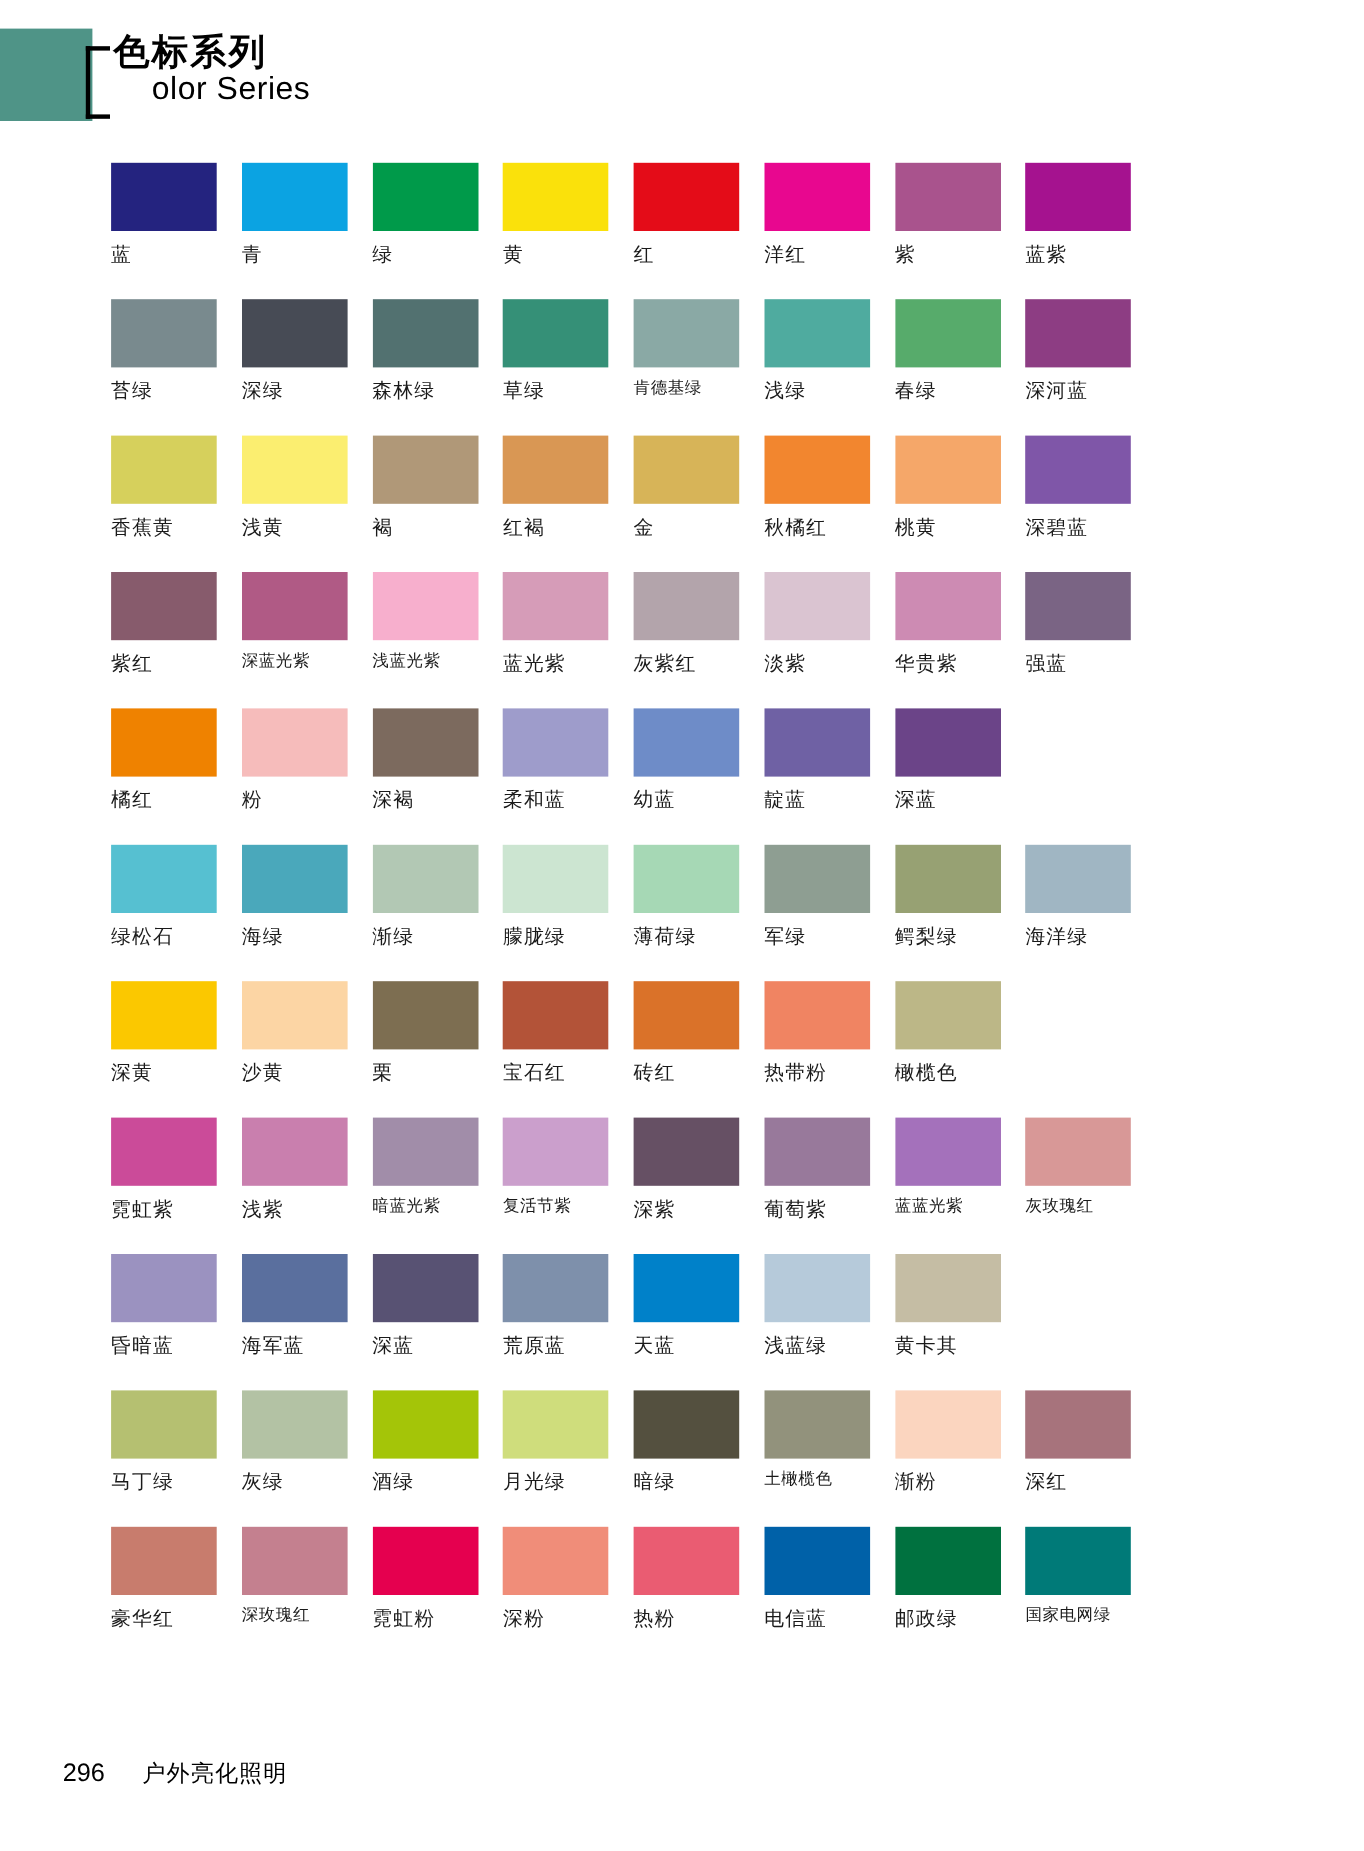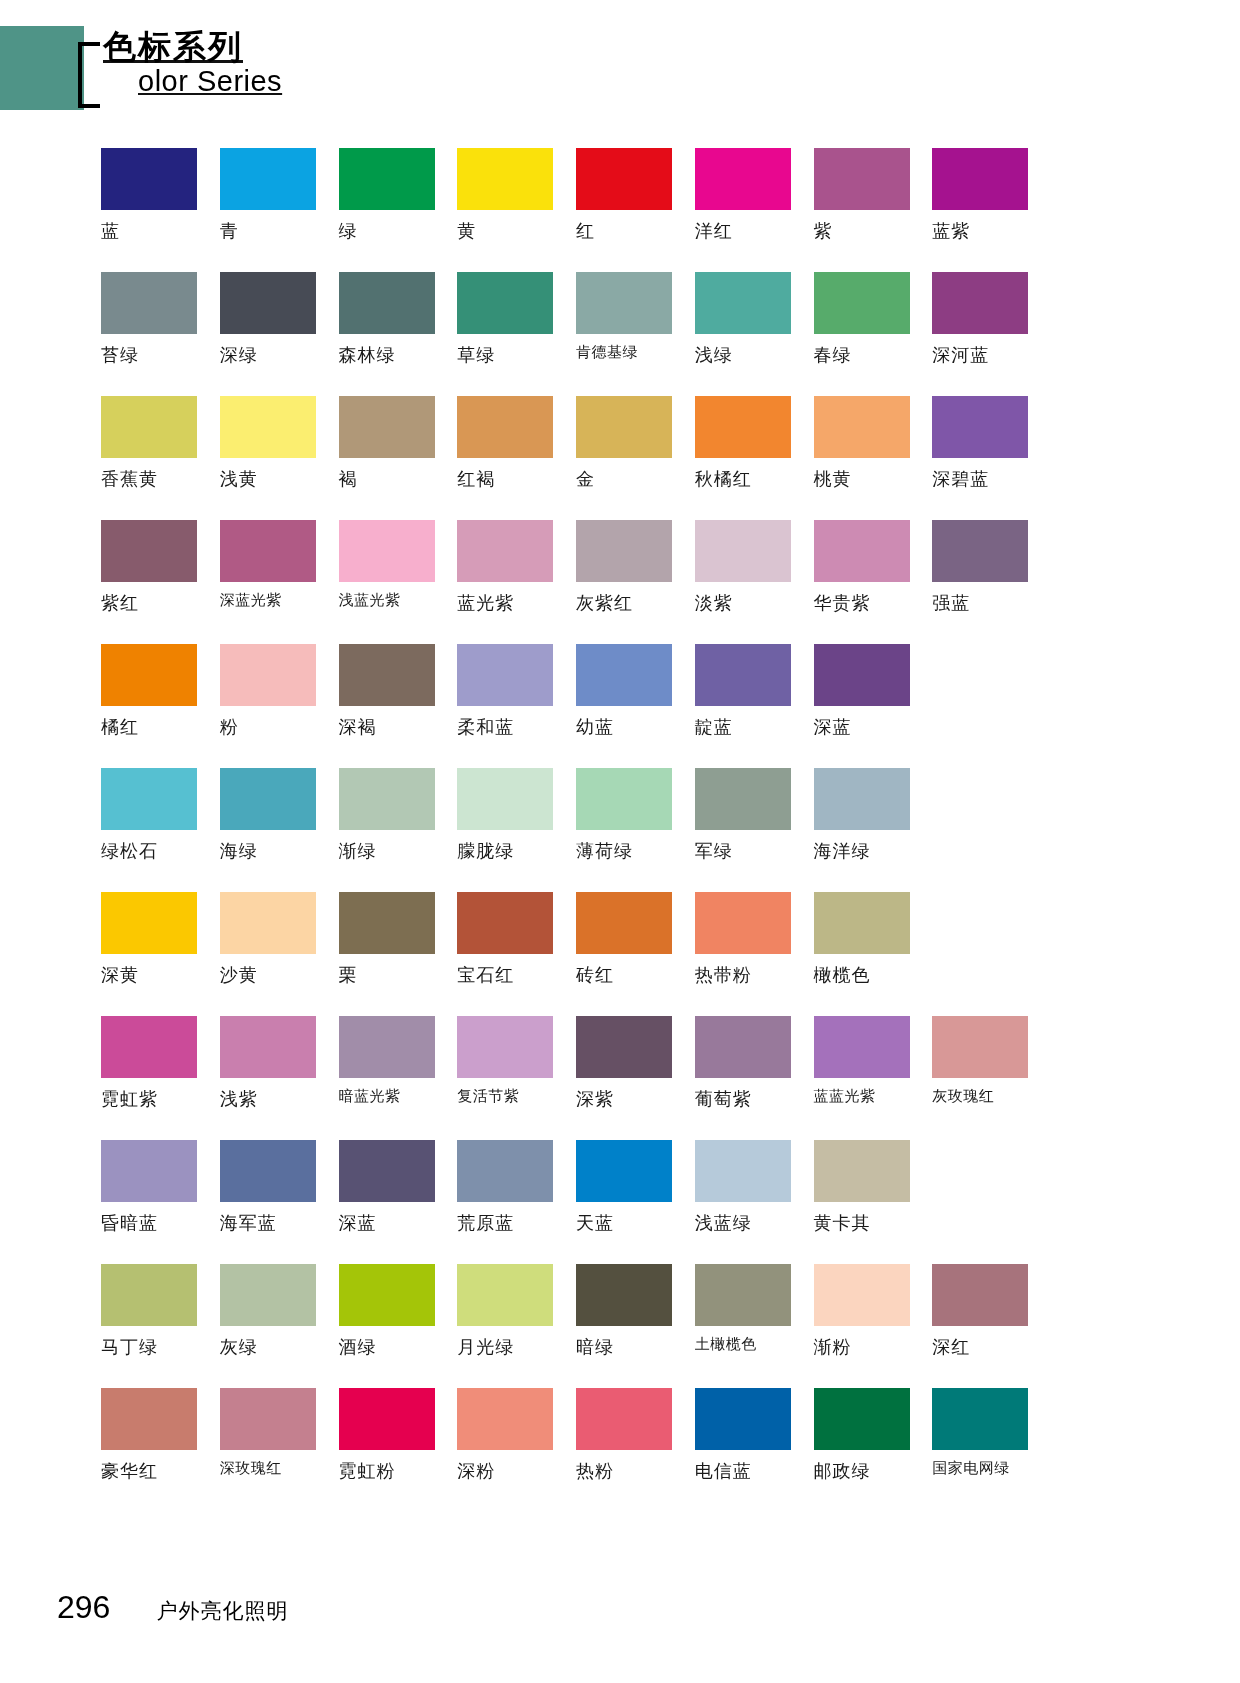--- a/index.html
+++ b/index.html
@@ -43,21 +43,20 @@
     margin-right: 3px;
     border: 4px solid #000000;
     border-right: none;
     box-sizing: border-box;
     flex: none;
   }
   .header-titles {
     display: flex;
     flex-direction: column;
     line-height: 1;
-    text-decoration: underline;
   }
   .title-cn {
     font-size: 33px;
     font-weight: bold;
     letter-spacing: 2px;
     color: #000000;
     font-family: "DejaVu Sans", "Liberation Sans", sans-serif;
     margin-bottom: 4px;
   }
   .title-en {
@@ -104,24 +103,24 @@
 
   
   .footer {
     position: absolute;
     left: 57px;
     bottom: 57px;
     display: flex;
     align-items: baseline;
   }
   .footer-page {
-    font-size: 32px;
+    font-size: 23px;
     color: #000000;
     font-family: "Liberation Sans", sans-serif;
-    margin-right: 46px;
+    margin-right: 34px;
   }
   .footer-title {
     font-size: 21px;
     color: #000000;
     font-family: "DejaVu Sans", "Liberation Sans", sans-serif;
     letter-spacing: 1px;
   }
 </style>
 </head>
 <body>
@@ -323,20 +322,24 @@
       </div>
       <div class="swatch-cell">
         <div class="swatch-chip" style="background: rgb(166, 216, 181);"></div>
         <div class="swatch-label">薄荷绿</div>
       </div>
       <div class="swatch-cell">
         <div class="swatch-chip" style="background: rgb(142, 158, 146);"></div>
         <div class="swatch-label">军绿</div>
       </div>
       <div class="swatch-cell">
+        <div class="swatch-chip" style="background: rgb(151, 161, 115);"></div>
+        <div class="swatch-label">鳄梨绿</div>
+      </div>
+      <div class="swatch-cell">
         <div class="swatch-chip" style="background: rgb(160, 182, 195);"></div>
         <div class="swatch-label">海洋绿</div>
       </div>
     </div>
     <div class="swatch-row">
       <div class="swatch-cell">
         <div class="swatch-chip" style="background: rgb(251, 200, 0);"></div>
         <div class="swatch-label">深黄</div>
       </div>
       <div class="swatch-cell">

